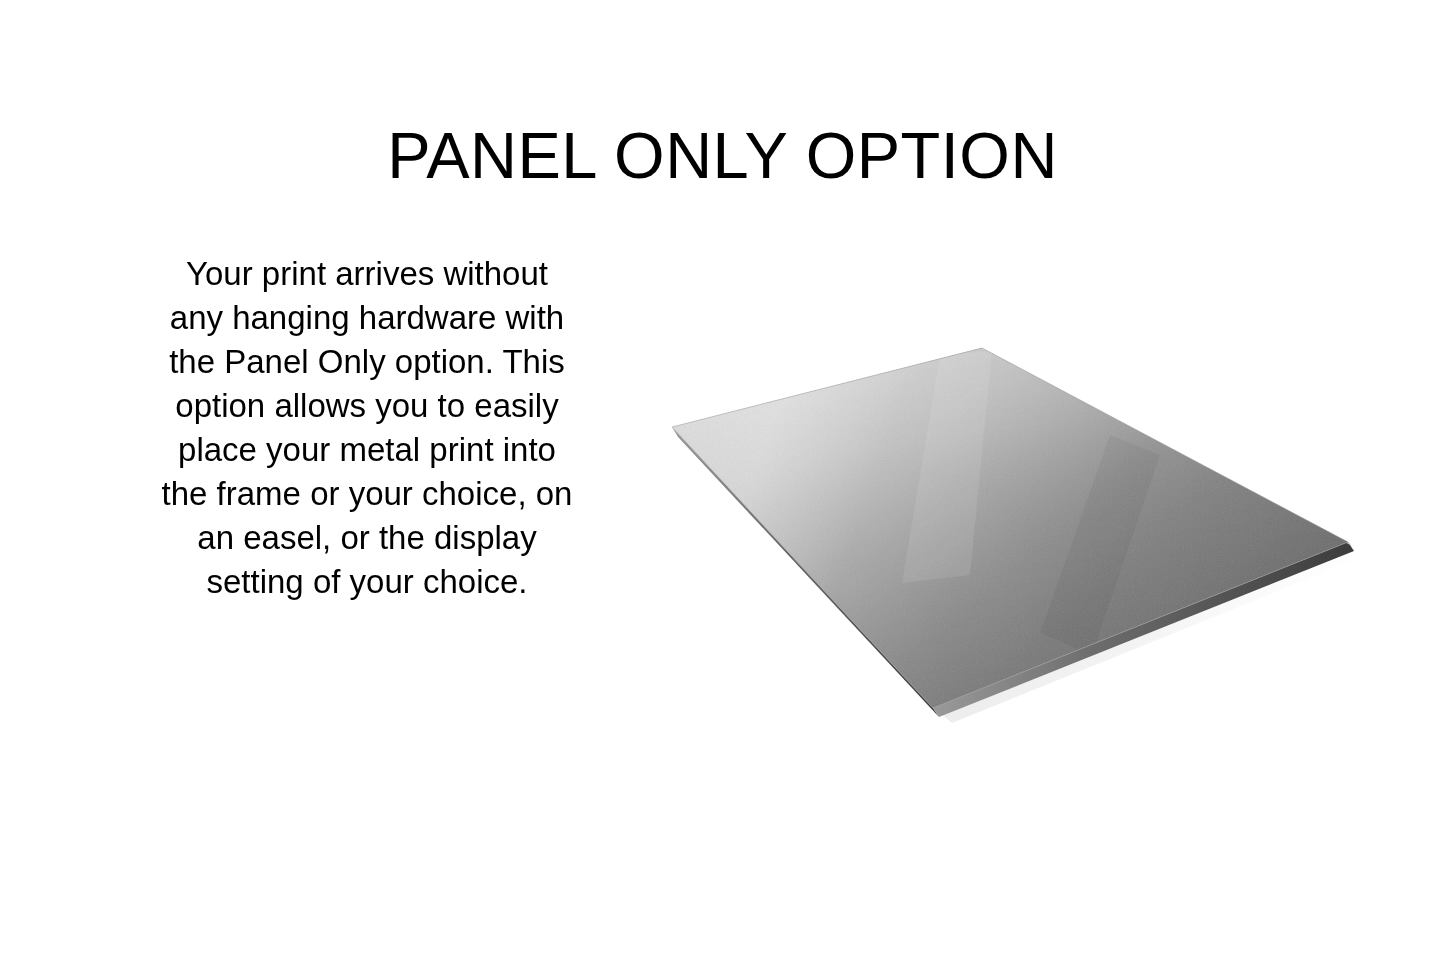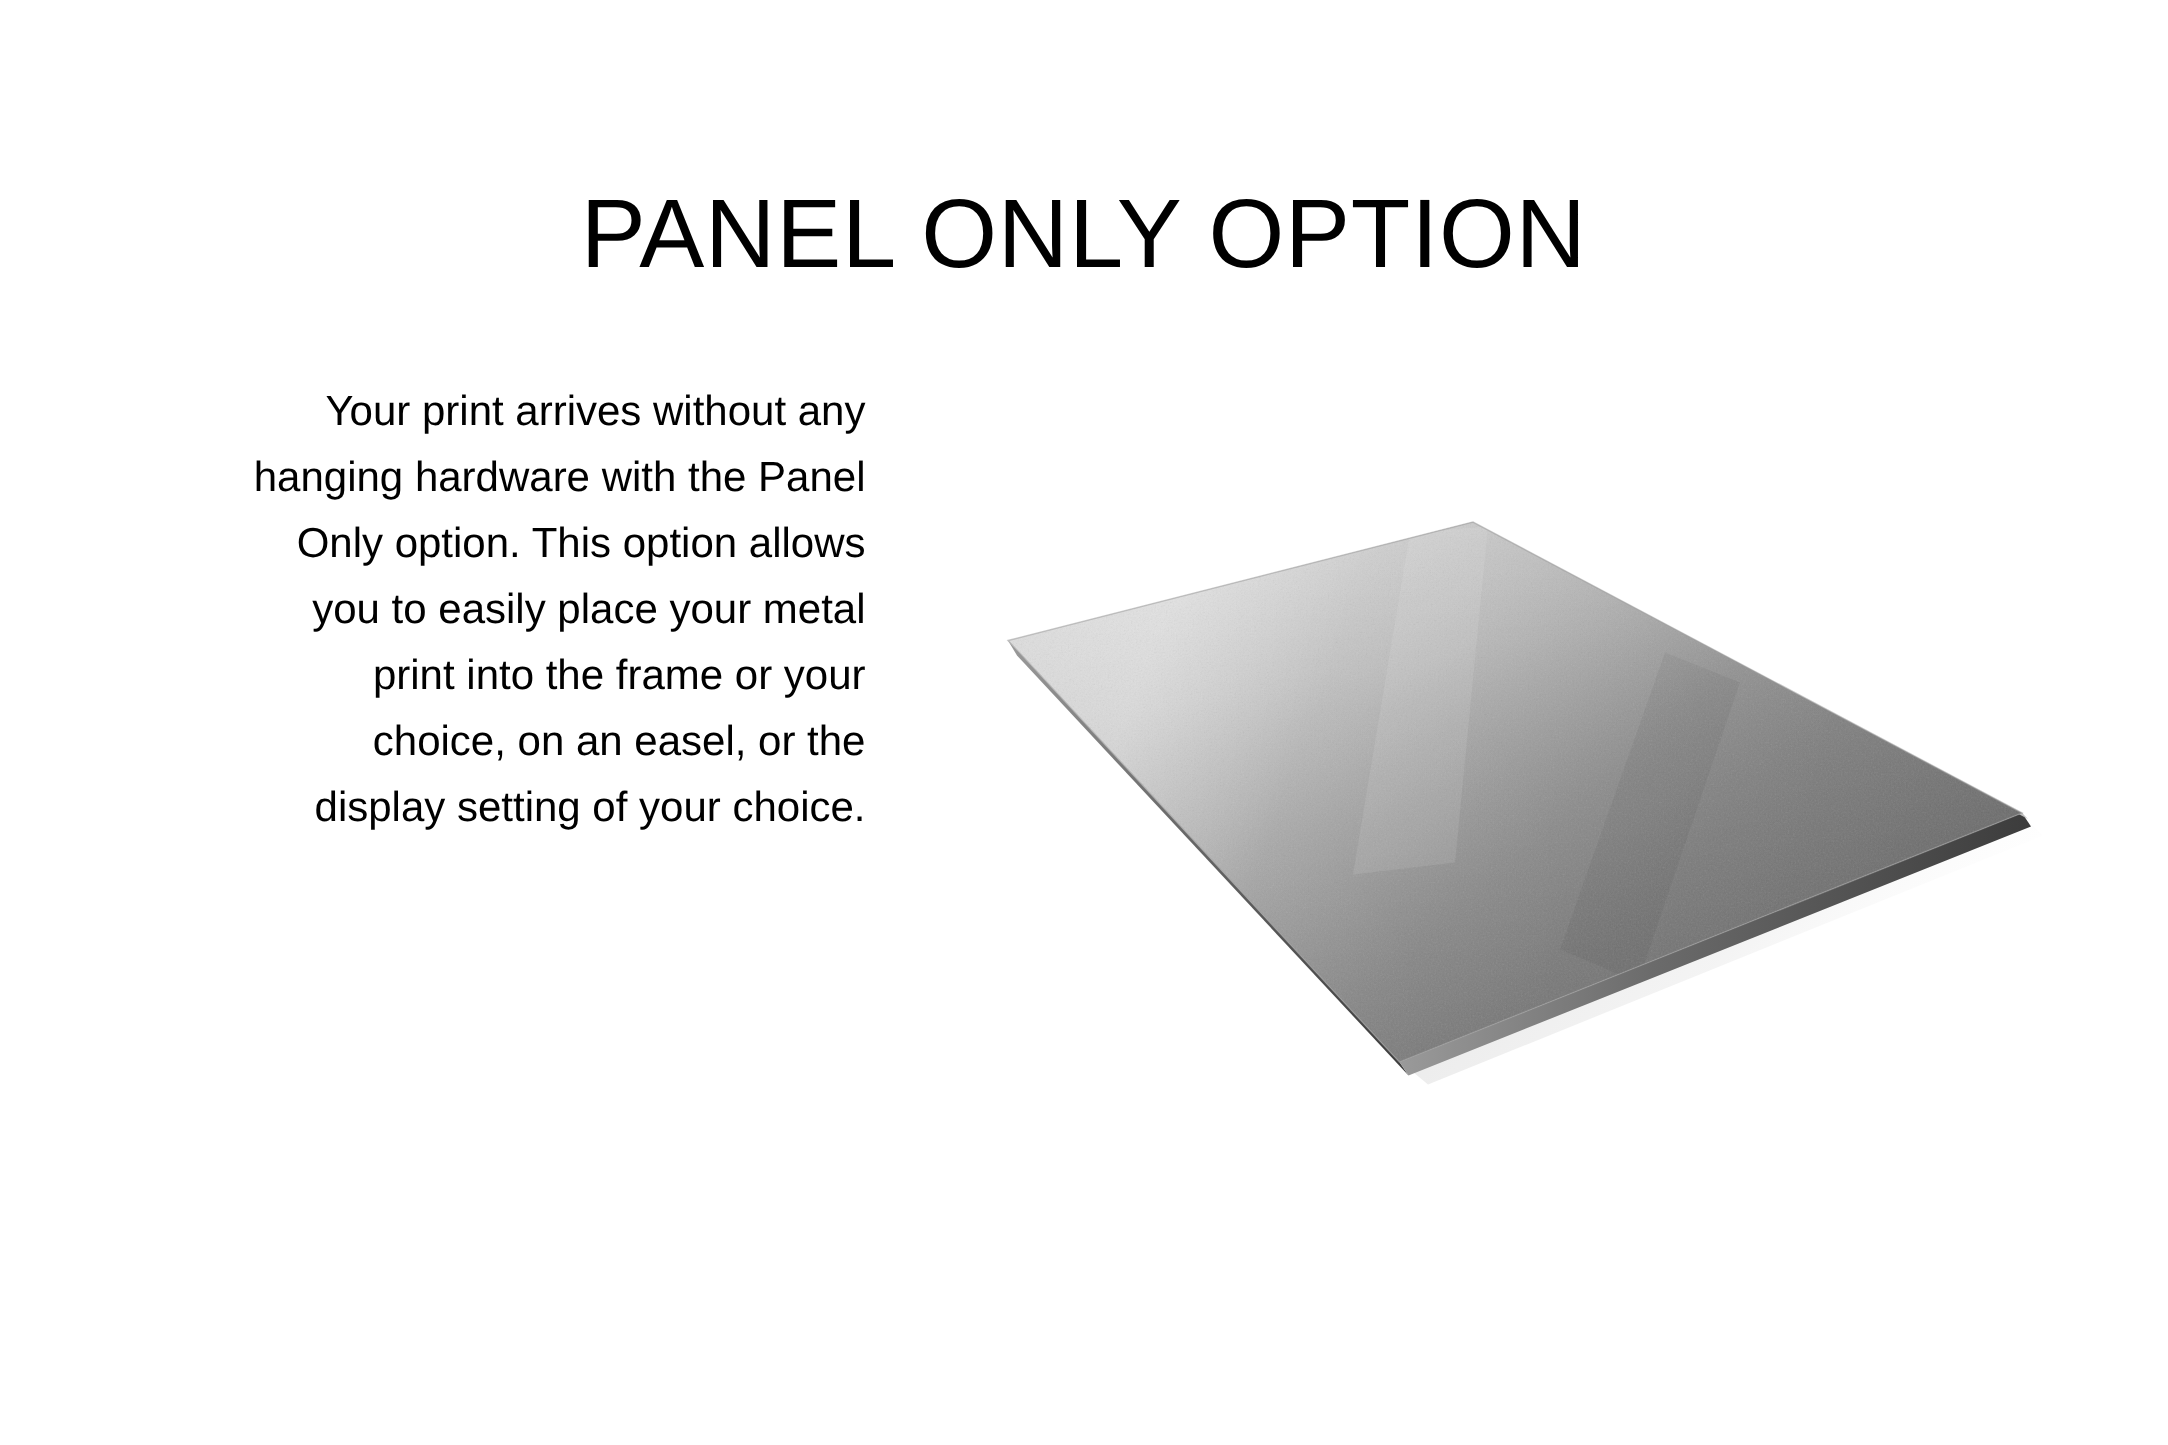--- a/index.html
+++ b/index.html
@@ -35,25 +35,25 @@
     letter-spacing: 0.5px;
     white-space: nowrap;
   }
 
   
   .body-text {
     position: absolute;
     left: 157px;
     top: 252px;
     width: 420px;
-    font-size: 28px;
+    font-size: 33px;
     line-height: 44px;
     font-weight: 400;
     color: #000000;
-    text-align: right;
+    text-align: center;
   }
 
   
   .panel-figure {
     position: absolute;
     left: 640px;
     top: 325px;
     width: 740px;
     height: 405px;
   }

